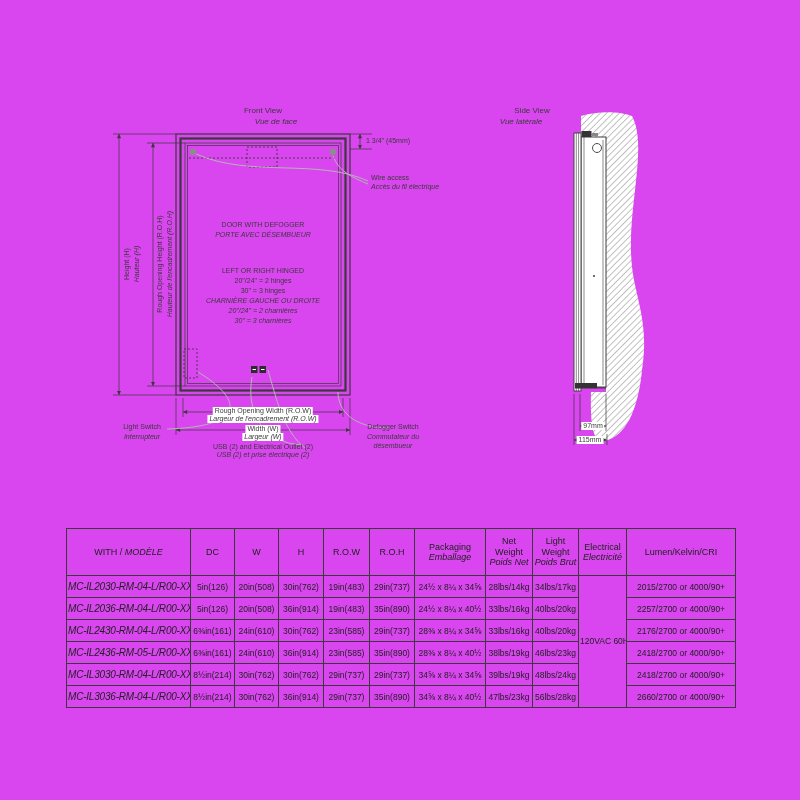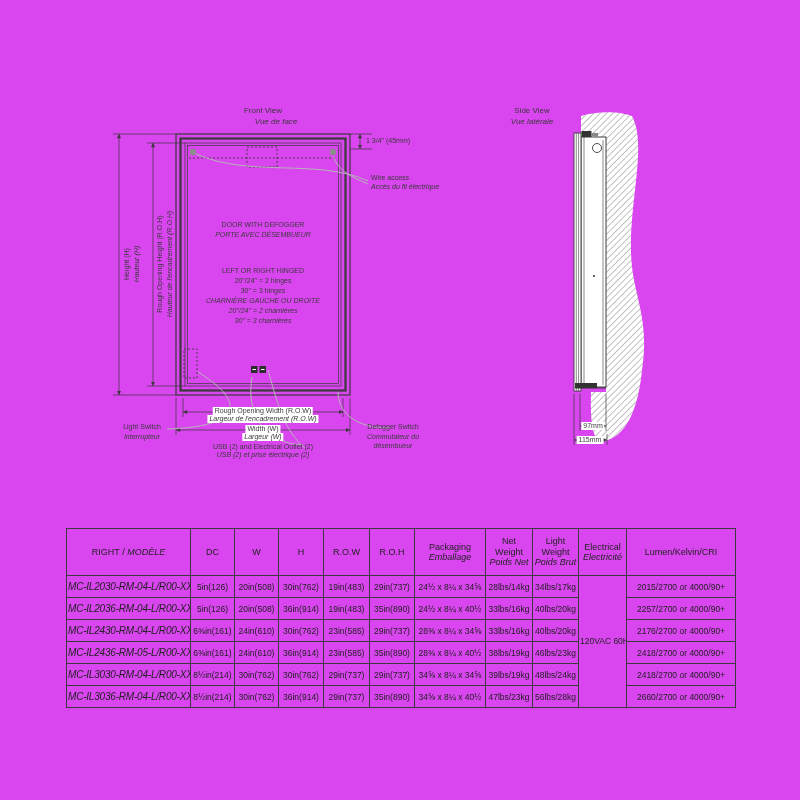--- a/index.html
+++ b/index.html
@@ -121,21 +121,21 @@
       <line x1="580" y1="426" x2="606" y2="426" marker-start="url(#aS)" marker-end="url(#aE)"></line>
       <line x1="574" y1="394" x2="574" y2="445"></line>
       <line x1="607" y1="434" x2="607" y2="445"></line>
       <line x1="574" y1="440" x2="607" y2="440" marker-start="url(#aS)" marker-end="url(#aE)"></line>
     </g>
   </svg>
 
   <div class="lbl title" style="left:263px;top:111px;">Front View</div>
   <div class="lbl title i" style="left:256px;top:122px;margin-left:20px;">Vue de face</div>
   <div class="lbl title" style="left:532px;top:111px;">Side View</div>
-  <div class="lbl title i" style="left:532px;top:122px;">Vue latérale</div>
+  <div class="lbl title i" style="left:521px;top:122px;">Vue latérale</div>
 
   <div class="lbl left" style="left:366px;top:141px;">1 3/4" (45mm)</div>
   <div class="lbl left" style="left:371px;top:178px;">Wire access</div>
   <div class="lbl left i" style="left:371px;top:187px;">Accès du fil électrique</div>
 
   <div class="doorblock">
     <div>DOOR WITH DEFOGGER</div>
     <div class="i">PORTE AVEC DÉSEMBUEUR</div>
     <div class="sp"></div>
     <div>LEFT OR RIGHT HINGED</div>
@@ -180,21 +180,21 @@
       <col style="width:46px">
         <col style="width:45px">
         <col style="width:71px">
         <col style="width:47px">
       <col style="width:46px">
         <col style="width:48px">
         <col style="width:109px">
     </colgroup>
     <thead>
       <tr>
-        <th><span>RIGHT / </span><span class="i">MODÈLE</span></th>
+        <th><span>WITH / </span><span class="i">MODÈLE</span></th>
         <th>DC</th>
         <th>W</th>
         <th>H</th>
         <th>R.O.W</th>
         <th>R.O.H</th>
         <th>
             <div>Packaging</div>
             <div class="i">Emballage</div>
           </th>
         <th>

